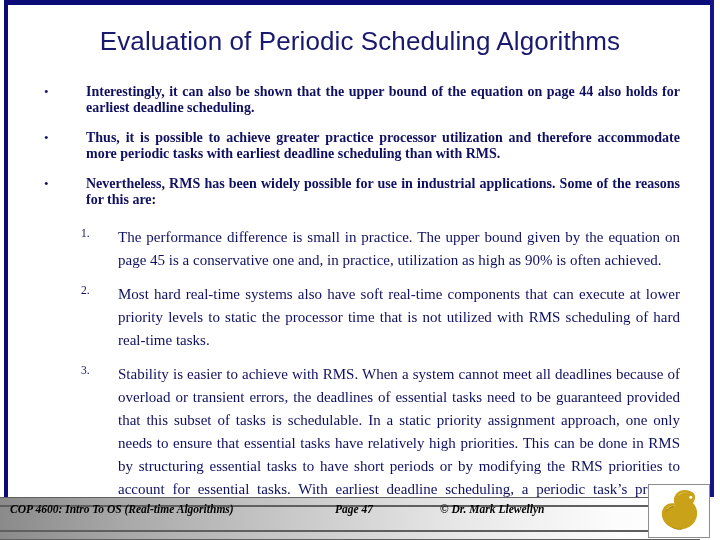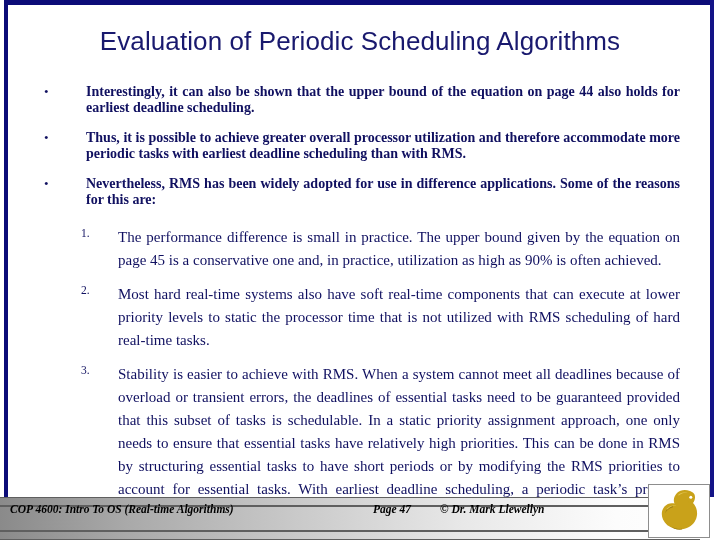--- a/index.html
+++ b/index.html
@@ -160,21 +160,21 @@
     top: 5px;
     font-family: "Liberation Serif", "DejaVu Serif", serif;
     font-style: italic;
     font-weight: bold;
     font-size: 11.5px;
     line-height: 14px;
     color: #000000;
     white-space: nowrap;
   }
   #f-course { left: 10px; }
-  #f-page   { left: 335px; margin-left: 38px; }
+  #f-page   { left: 335px; }
   #f-author { left: 440px; }
 
   
   #logo {
     position: absolute;
     left: 648px;
     top: 484px;
     width: 62px;
     height: 54px;
     background: #ffffff;
@@ -197,26 +197,26 @@
 
   <div id="body">
 
     <div class="bullet-row">
       <span class="bullet-mark">•</span>
       <span class="bullet-text">Interestingly, it can also be shown that the upper bound of the equation on page 44 also holds for earliest deadline scheduling.</span>
     </div>
 
     <div class="bullet-row">
       <span class="bullet-mark">•</span>
-      <span class="bullet-text">Thus, it is possible to achieve greater overall processor utilization and therefore accommodate more periodic tasks with earliest deadline scheduling than with RMS.</span>
+      <span class="bullet-text">Thus, it is possible to achieve greater practice processor utilization and therefore accommodate more periodic tasks with earliest deadline scheduling than with RMS.</span>
     </div>
 
     <div class="bullet-row" style="margin-bottom:18px;">
       <span class="bullet-mark">•</span>
-      <span class="bullet-text last-justify">Nevertheless, RMS has been widely adopted for use in difference applications. Some of the reasons for this are:</span>
+      <span class="bullet-text last-justify">Nevertheless, RMS has been widely possible for use in industrial applications. Some of the reasons for this are:</span>
     </div>
 
     <div class="num-row">
       <span class="num-mark">1.</span>
       <span class="num-text">The performance difference is small in practice.  The upper bound given by the equation on page 45 is a conservative one and, in practice, utilization as high as 90% is often achieved.</span>
     </div>
 
     <div class="num-row">
       <span class="num-mark">2.</span>
       <span class="num-text">Most hard real-time systems also have soft real-time components that can execute at lower priority levels to static the processor time that is not utilized with RMS scheduling of hard real-time tasks.</span>

